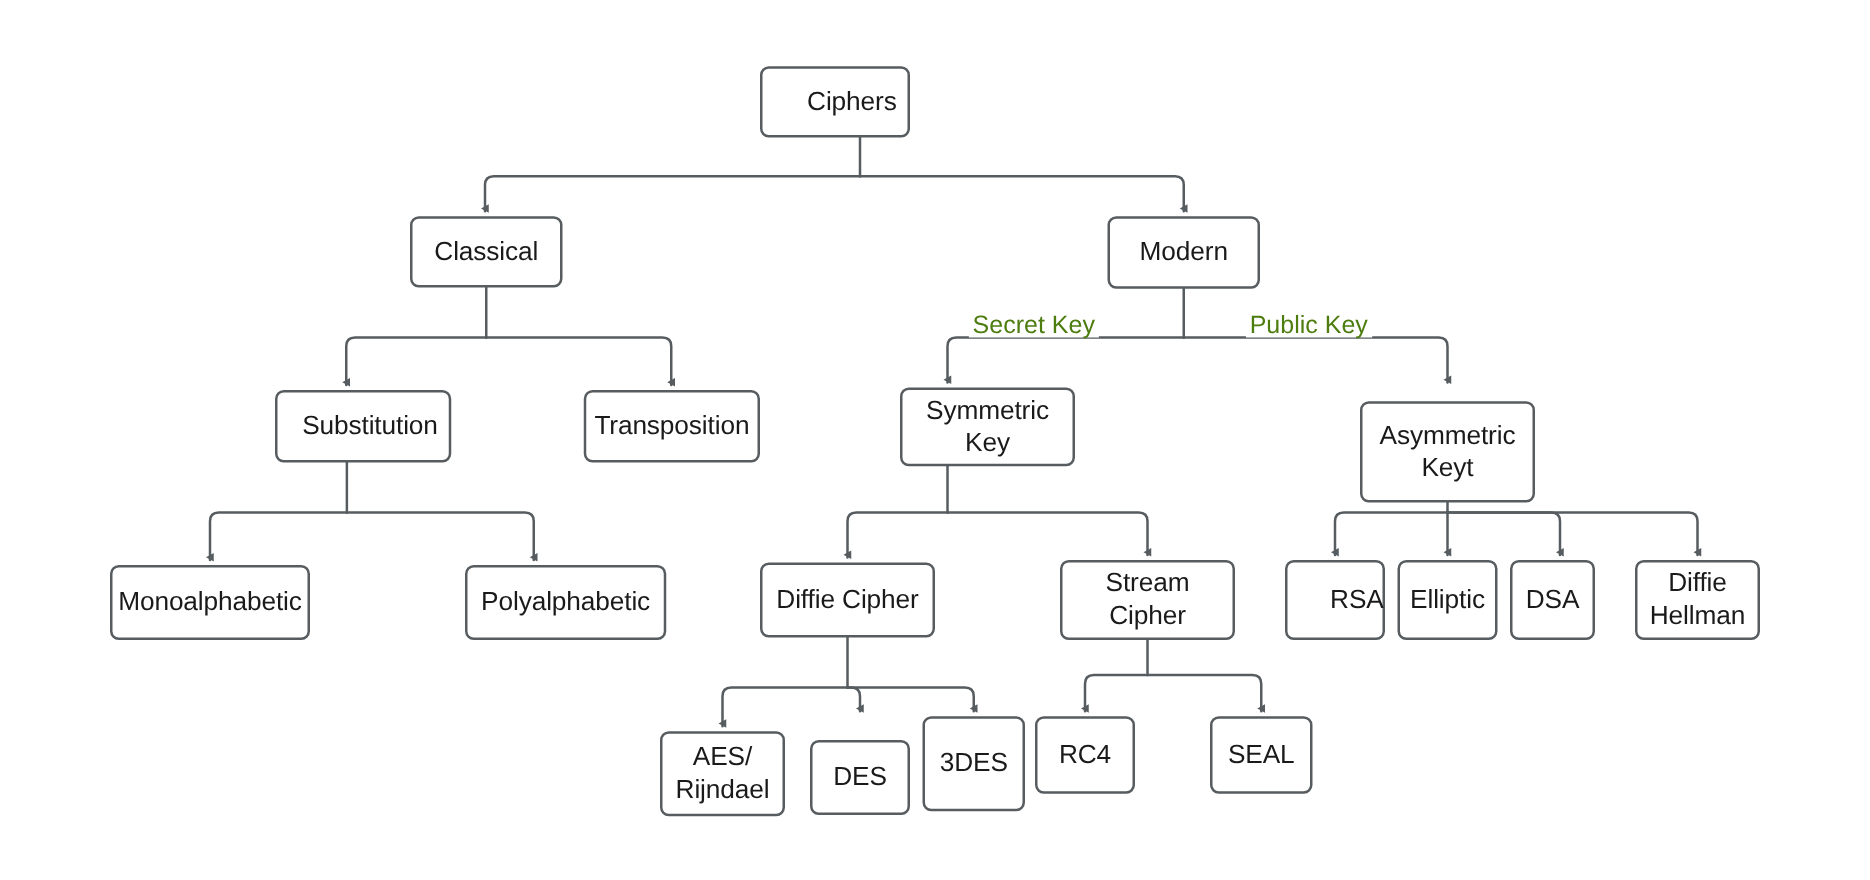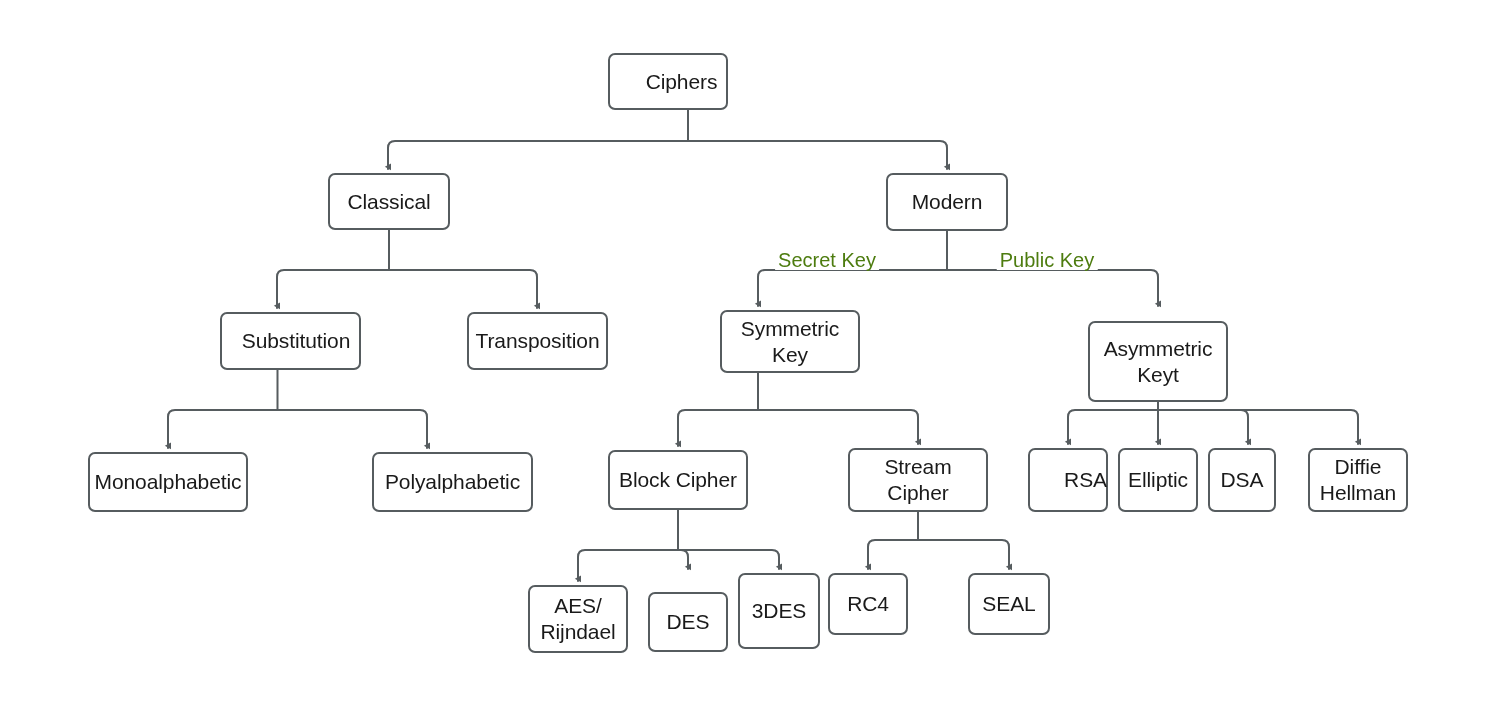--- a/index.html
+++ b/index.html
@@ -105,21 +105,21 @@
       <div class="node" style="left: 328px; top: 173px; width: 122px; height: 57px;">Classical</div>
       <div class="node" style="left: 886px; top: 173px; width: 122px; height: 58px;">Modern</div>
       <div class="node" style="left: 220px; top: 312px; width: 141px; height: 58px; padding-left: 15px;">Substitution</div>
       <div class="node" style="left: 467px; top: 312px; width: 141px; height: 58px;">Transposition</div>
       <div class="node" style="left: 720px; top: 310px; width: 140px; height: 63px;">Symmetric
 Key</div>
       <div class="node" style="left: 1088px; top: 310px; width: 140px; height: 81px; margin-top: 11px;">Asymmetric
 Keyt</div>
       <div class="node" style="left: 88px; top: 452px; width: 160px; height: 60px;">Monoalphabetic</div>
       <div class="node" style="left: 347px; top: 452px; width: 161px; height: 60px; margin-left: 25px;">Polyalphabetic</div>
-      <div class="node" style="left: 608px; top: 450px; width: 140px; height: 60px;">Block Cipher</div>
+      <div class="node" style="left: 608px; top: 450px; width: 140px; height: 60px;">Diffie Cipher</div>
       <div class="node" style="left: 848px; top: 448px; width: 140px; height: 64px;">Stream
 Cipher</div>
       <div class="node" style="left: 1028px; top: 448px; width: 80px; height: 64px; padding-left: 39px;">RSA</div>
       <div class="node" style="left: 1118px; top: 448px; width: 80px; height: 64px;">Elliptic</div>
       <div class="node" style="left: 1208px; top: 448px; width: 68px; height: 64px;">DSA</div>
       <div class="node" style="left: 1308px; top: 448px; width: 100px; height: 64px;">Diffie
 Hellman</div>
       <div class="node" style="left: 528px; top: 585px; width: 100px; height: 68px;">AES/
 Rijndael</div>
       <div class="node" style="left: 648px; top: 573px; width: 80px; height: 60px; margin-top: 19px;">DES</div>

